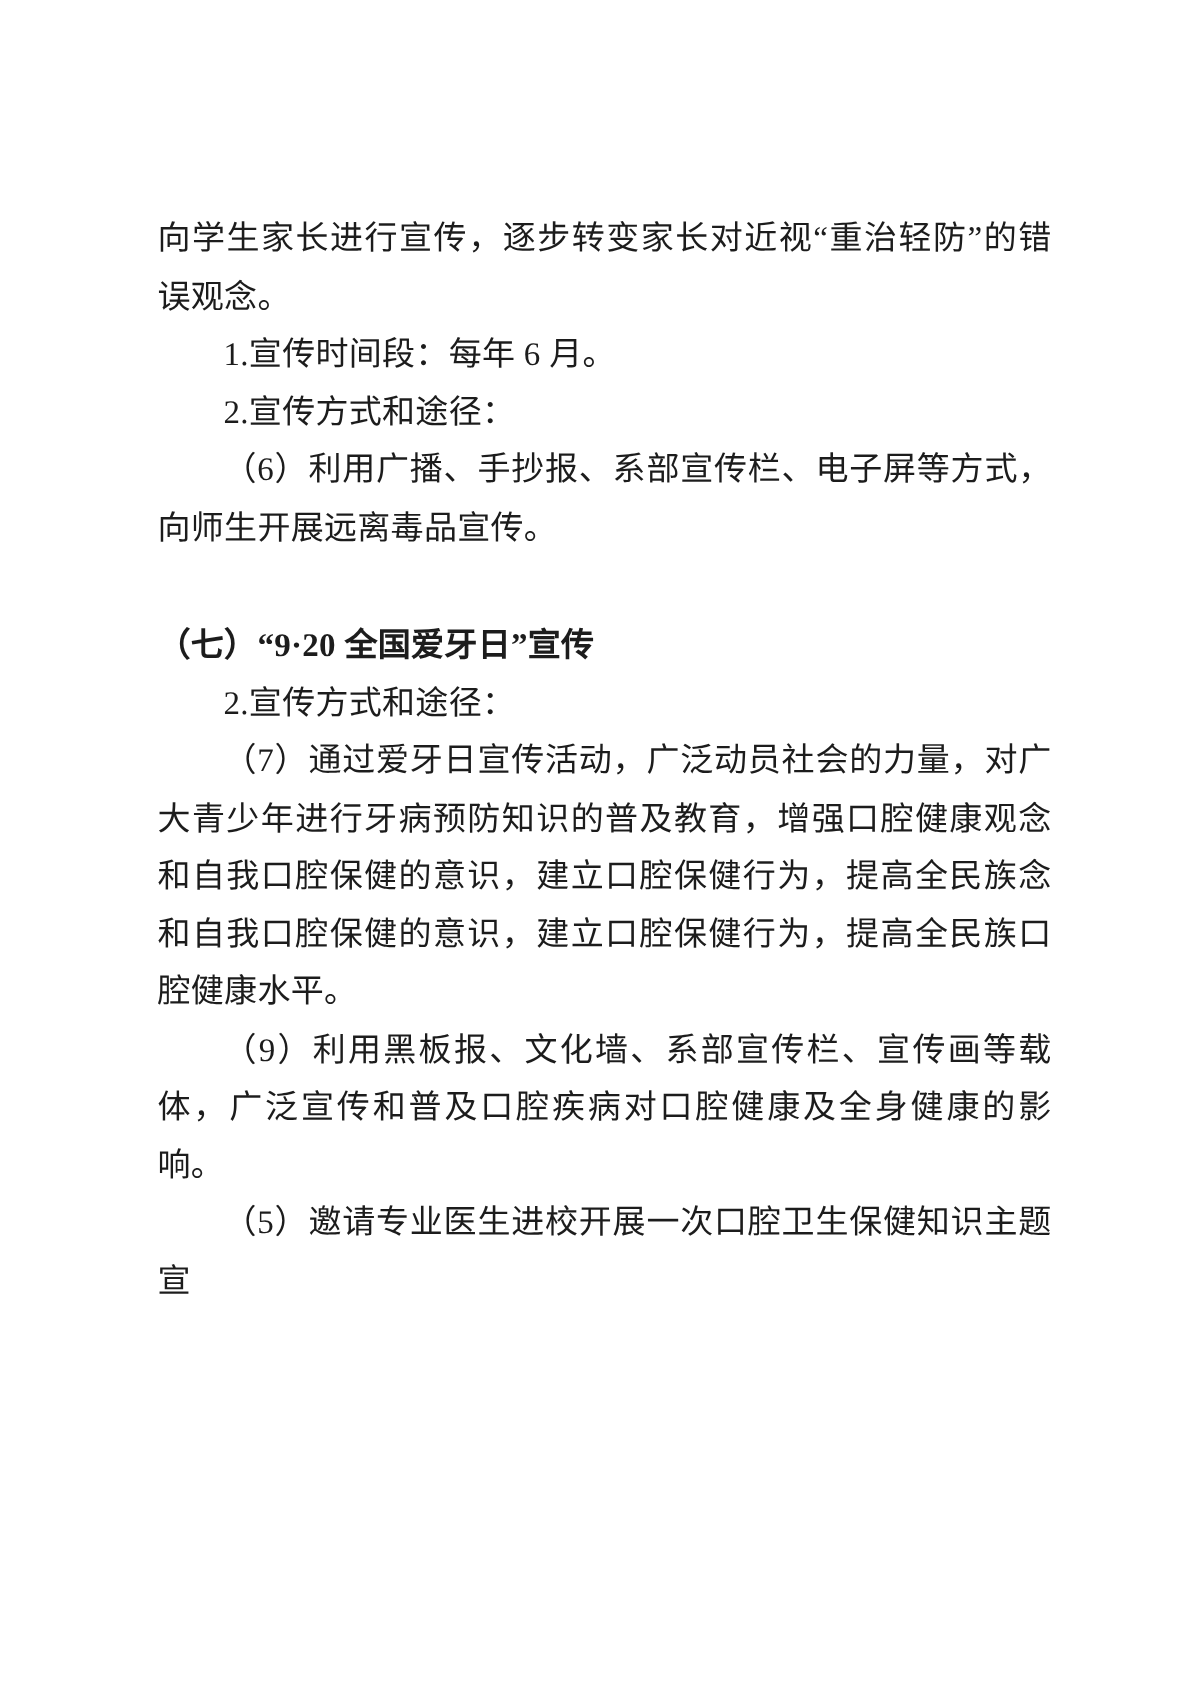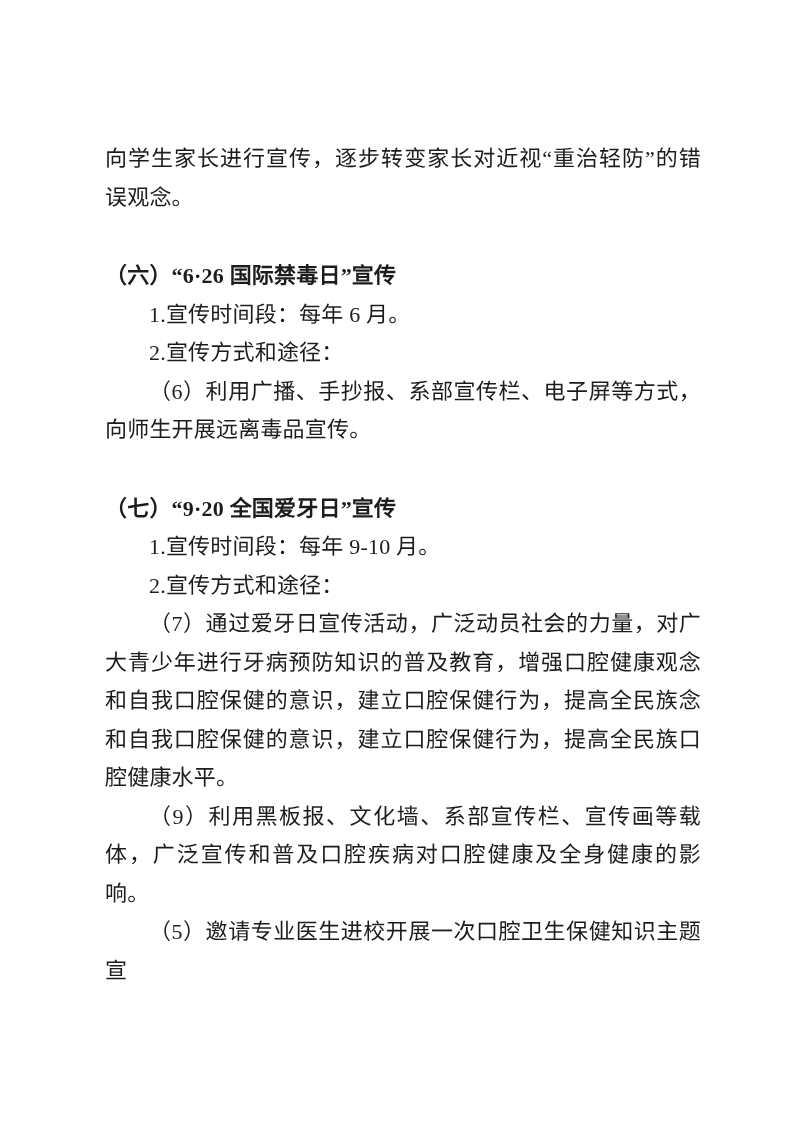--- a/index.html
+++ b/index.html
@@ -43,24 +43,22 @@
     text-indent: 2em;
     font-family: Liberation Serif, serif;
   }
 </style>
 </head>
 <body>
 
 <div class="page">
   <div class="content">
     <p class="blk-continuation">向学生家长进行宣传，逐步转变家长对近视“重治轻防”的错误观念。</p>
-    <p class="blk-heading">（六）“6·26 国际禁毒日”宣传</p>
     <p class="blk-item">1.宣传时间段：每年 6 月。</p>
     <p class="blk-item">2.宣传方式和途径：</p>
     <p class="blk-para">（6）利用广播、手抄报、系部宣传栏、电子屏等方式，向师生开展远离毒品宣传。</p>
     <p class="blk-heading">（七）“9·20 全国爱牙日”宣传</p>
-    <p class="blk-item">1.宣传时间段：每年 9-10 月。</p>
     <p class="blk-item">2.宣传方式和途径：</p>
     <p class="blk-para">（7）通过爱牙日宣传活动，广泛动员社会的力量，对广大青少年进行牙病预防知识的普及教育，增强口腔健康观念和自我口腔保健的意识，建立口腔保健行为，提高全民族念和自我口腔保健的意识，建立口腔保健行为，提高全民族口腔健康水平。</p>
     <p class="blk-para">（9）利用黑板报、文化墙、系部宣传栏、宣传画等载体，广泛宣传和普及口腔疾病对口腔健康及全身健康的影响。</p>
     <p class="blk-para">（5）邀请专业医生进校开展一次口腔卫生保健知识主题宣</p>
   </div>
 </div>
 
 </body></html>

